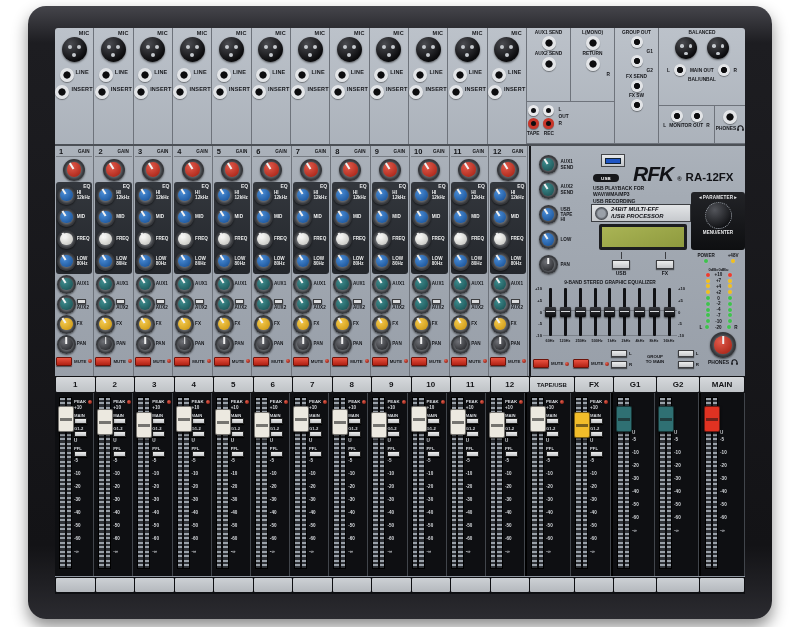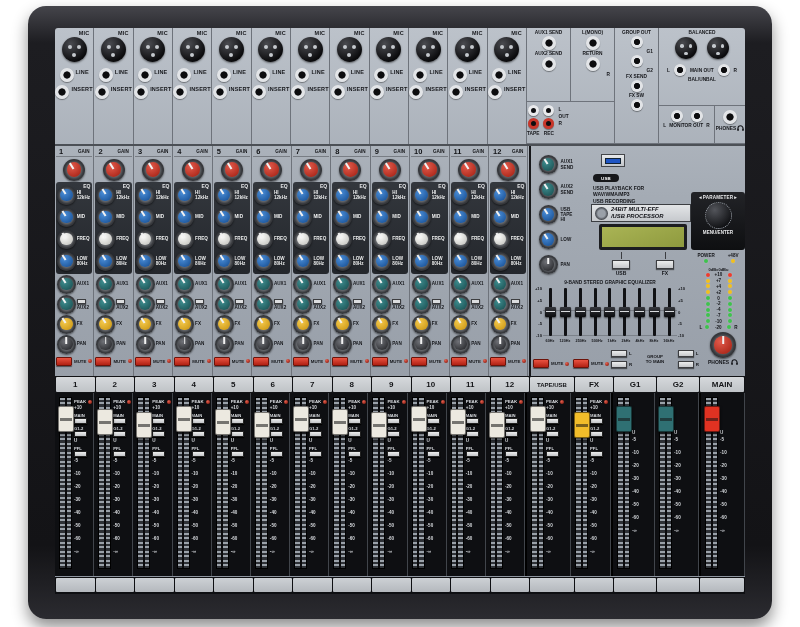--- a/index.html
+++ b/index.html
@@ -1301,20 +1301,25 @@
 
     <div class="abs usbport">
         <i></i>
       </div>
     <div class="abs usbpill">USB</div>
     <div class="abs usbnote" id="usb-note">
         <div>USB PLAYBACK FOR</div>
         <div>WAV/WMA/MP3</div>
         <div>USB RECORDING</div>
       </div>
+    <div class="abs brand">
+      <span class="rfk">RFK</span>
+        <sup>®</sup>
+      <span class="model">RA-12FX</span>
+    </div>
     <div class="abs badge">
       <span class="emb"></span>
       <span class="btxt"><span>24BIT MULTI-EFF</span><br><span>/USB PROCESSOR</span></span>
     </div>
     <div class="abs lcd"></div>
     <div class="abs fxbtns">
       <span class="bw">
           <b class="pbtn"></b>
           <span>USB</span>
         </span>

